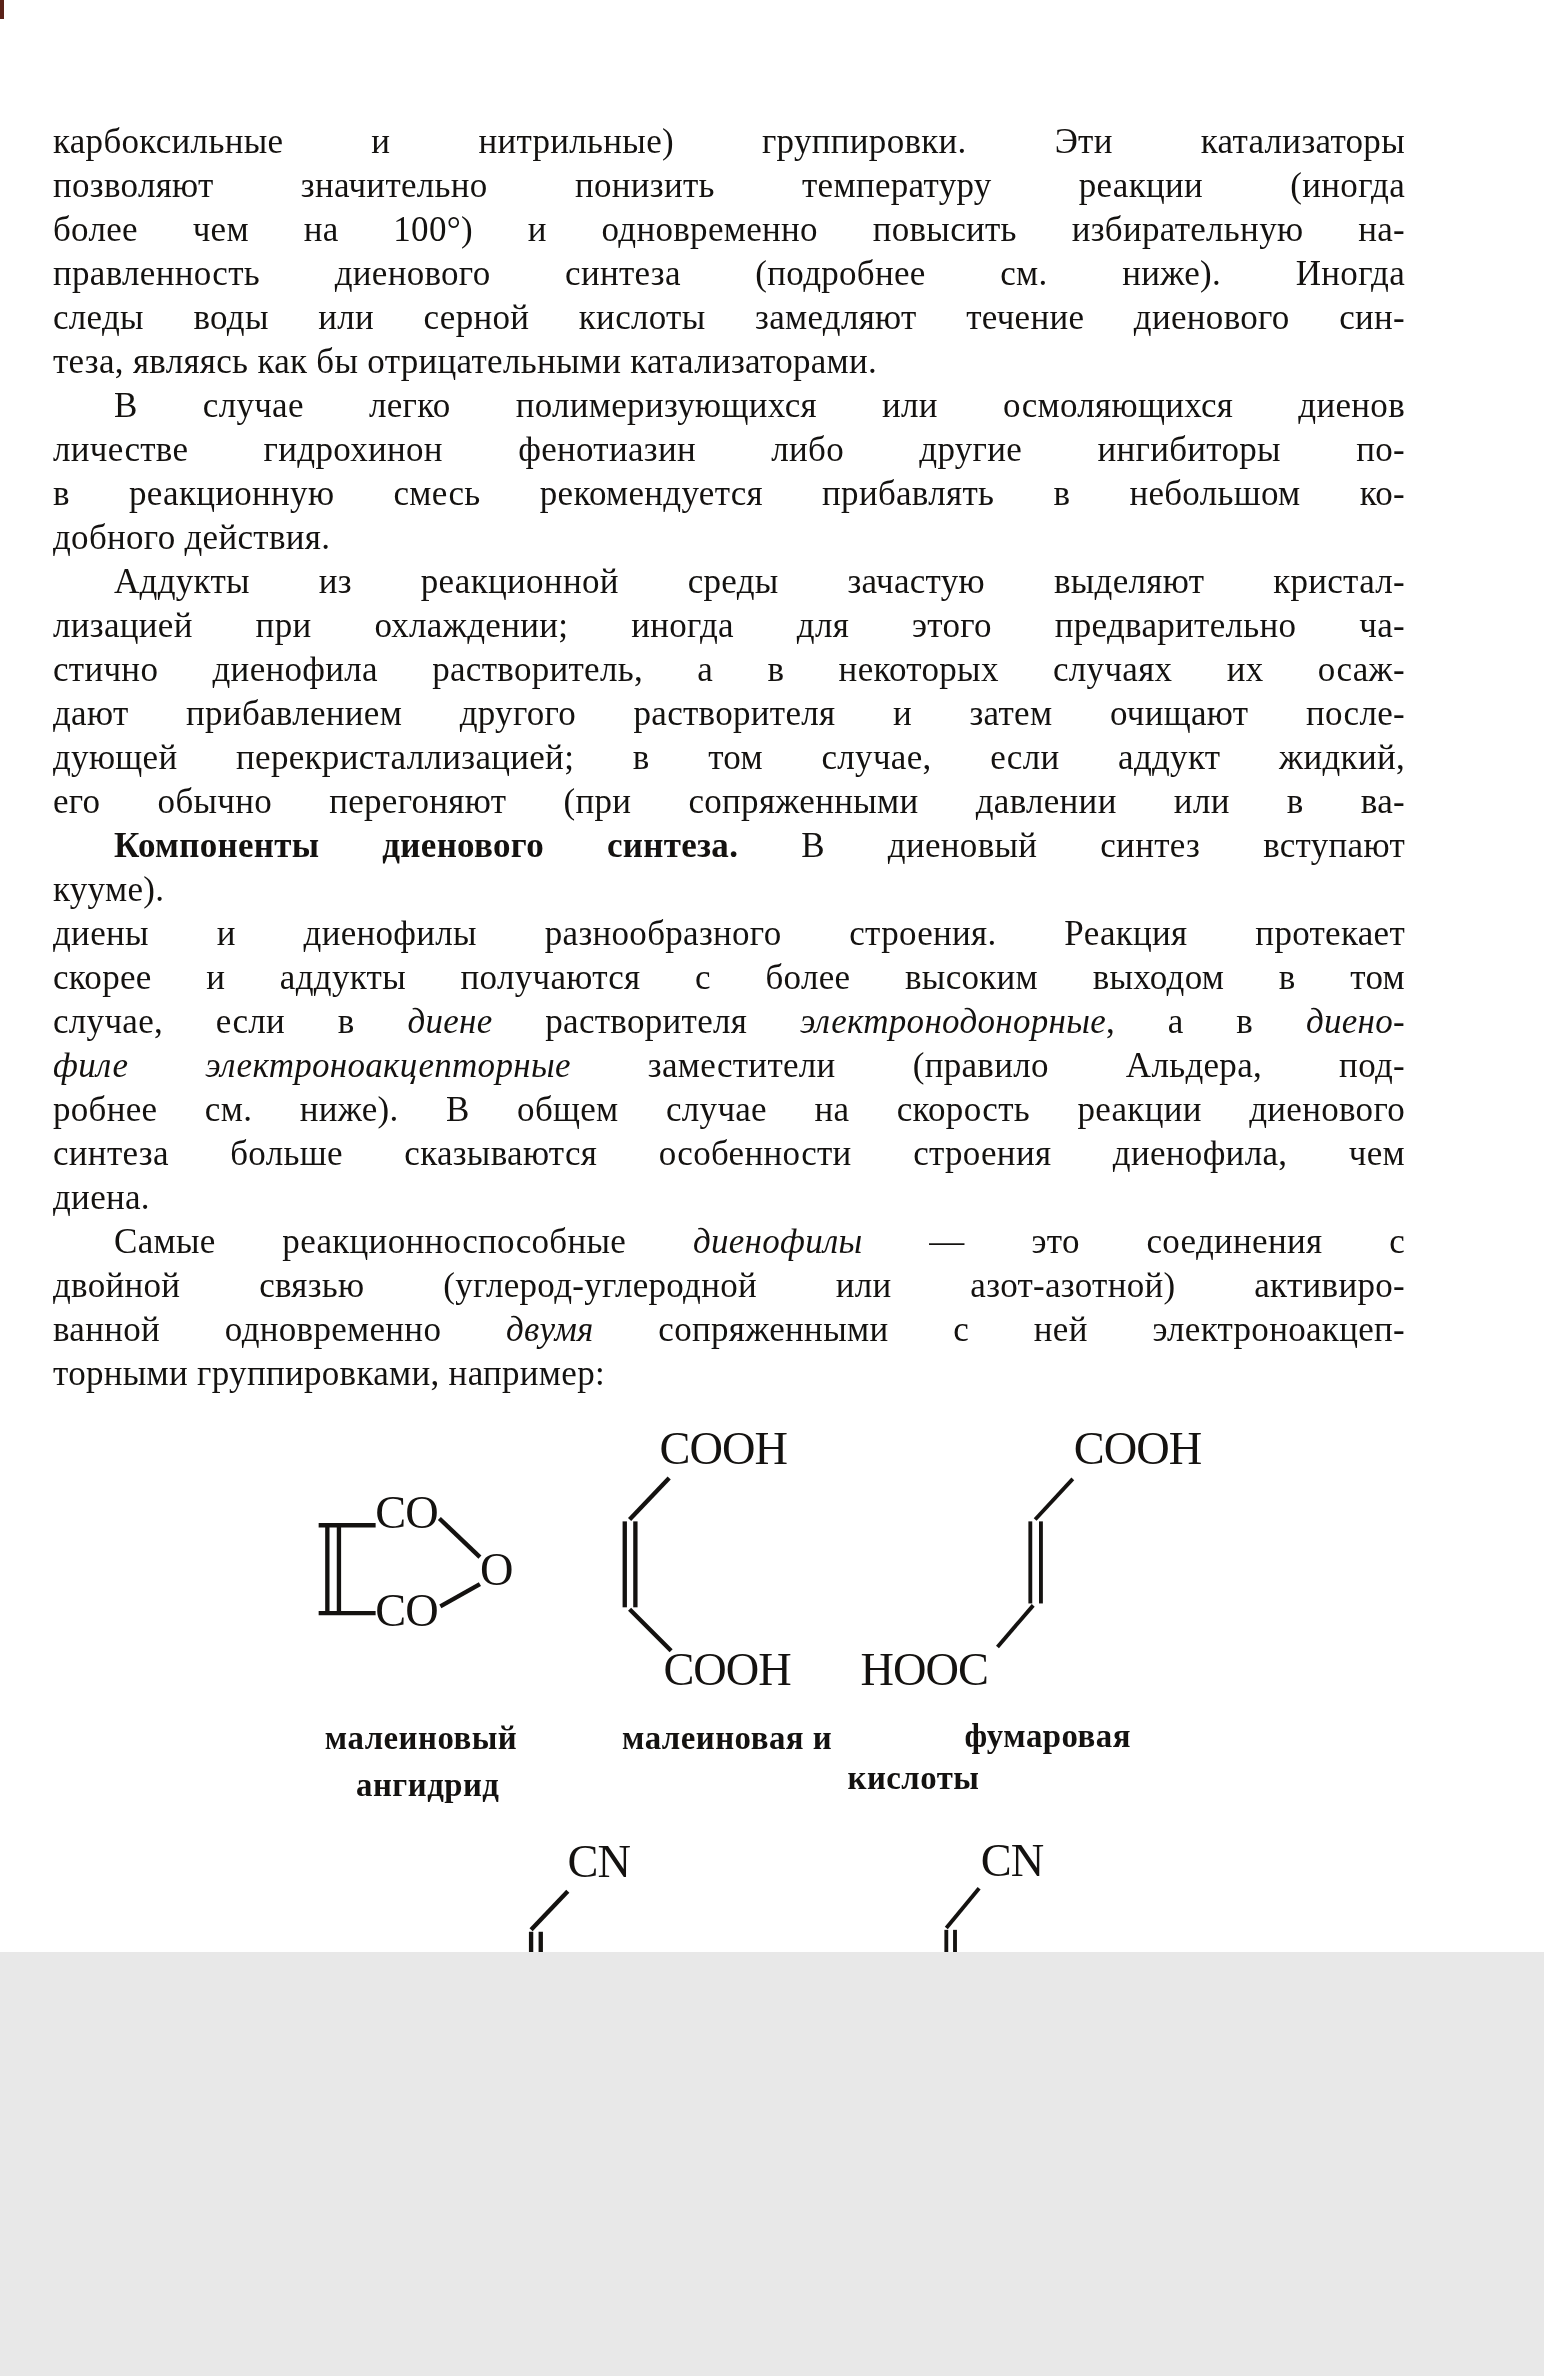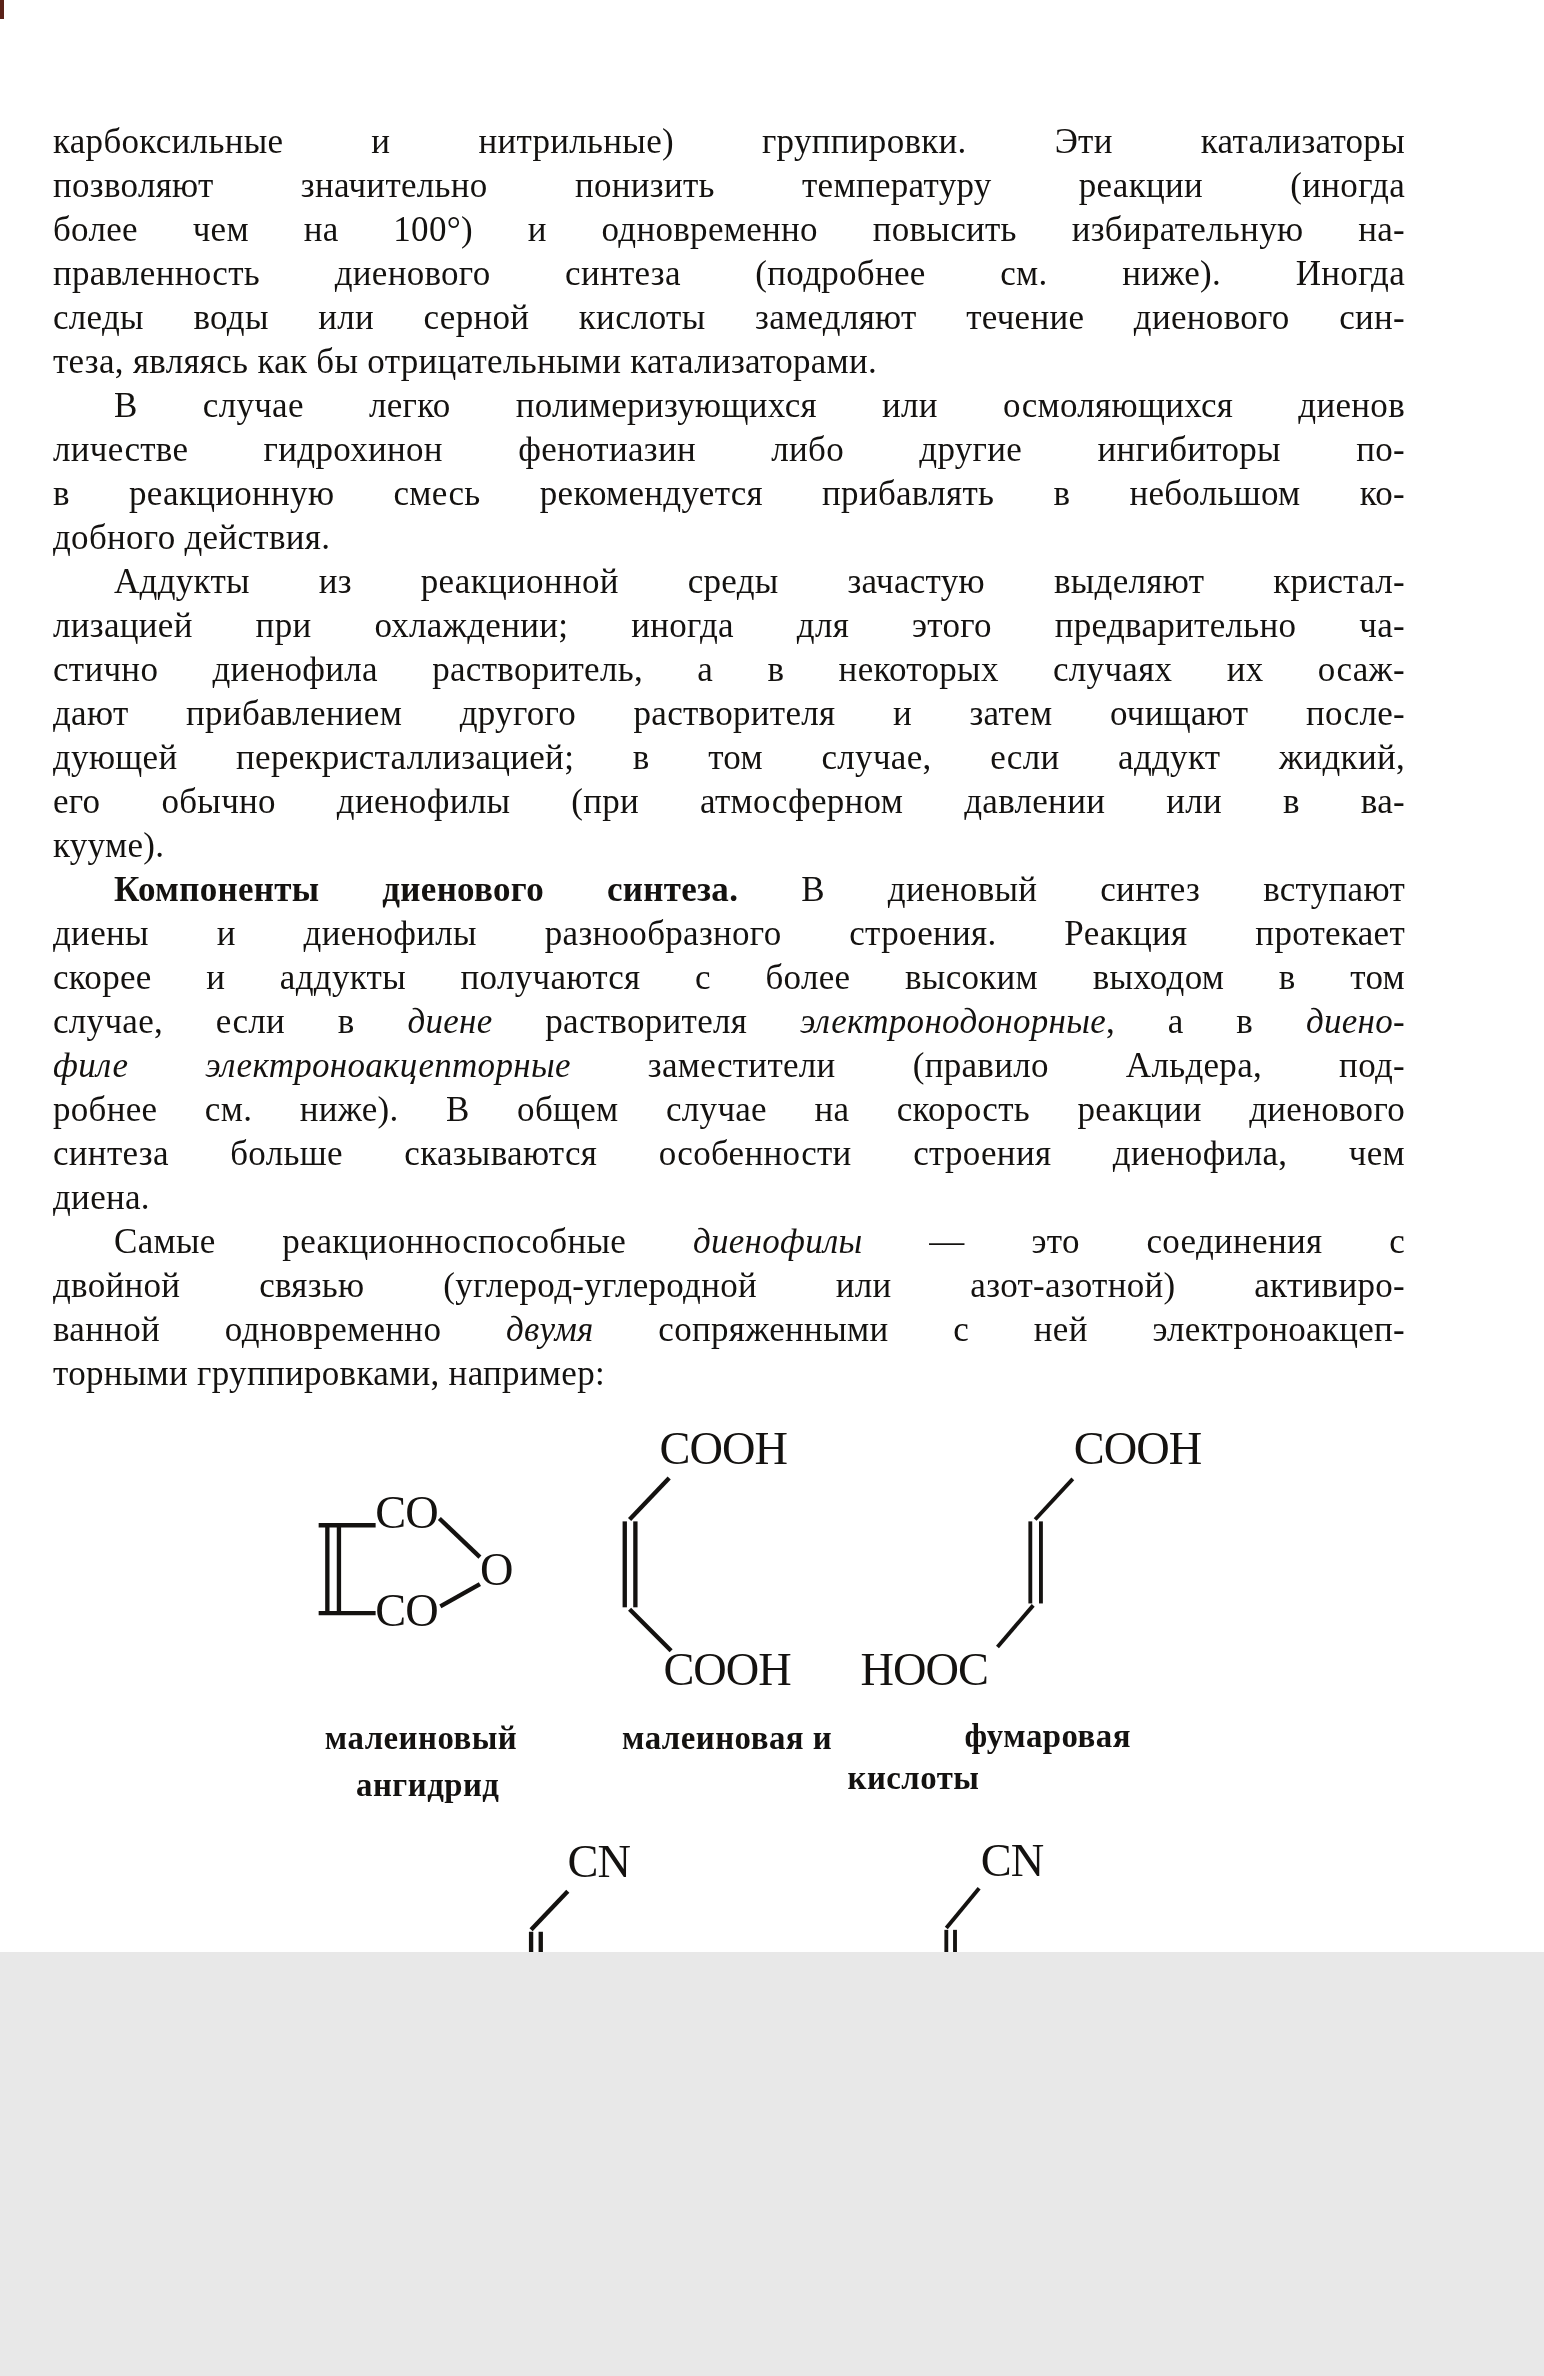--- a/index.html
+++ b/index.html
@@ -61,23 +61,23 @@
       <div class="bline"><span>теза, являясь как бы отрицательными катализаторами.</span></div>
       <div class="bline just ind"><span>В случае легко полимеризующихся или осмоляющихся диенов</span></div>
       <div class="bline just"><span>личестве гидрохинон фенотиазин либо другие ингибиторы по-</span></div>
       <div class="bline just"><span>в реакционную смесь рекомендуется прибавлять в небольшом ко-</span></div>
       <div class="bline"><span>добного действия.</span></div>
       <div class="bline just ind"><span>Аддукты из реакционной среды зачастую выделяют кристал-</span></div>
       <div class="bline just"><span>лизацией при охлаждении; иногда для этого предварительно ча-</span></div>
       <div class="bline just"><span>стично диенофила растворитель, а в некоторых случаях их осаж-</span></div>
       <div class="bline just"><span>дают прибавлением другого растворителя и затем очищают после-</span></div>
       <div class="bline just"><span>дующей перекристаллизацией; в том случае, если аддукт жидкий,</span></div>
-      <div class="bline just"><span>его обычно диенофилы (при атмосферном давлении или в ва-</span></div>
+      <div class="bline just"><span>его обычно перегоняют (при сопряженными давлении или в ва-</span></div>
+      <div class="bline just ind"><b>Компоненты диенового синтеза.</b><span> В диеновый синтез вступают</span></div>
       <div class="bline"><span>кууме).</span></div>
-      <div class="bline just ind"><b>Компоненты диенового синтеза.</b><span> В диеновый синтез вступают</span></div>
       <div class="bline just"><span>диены и диенофилы разнообразного строения. Реакция протекает</span></div>
       <div class="bline just"><span>скорее и аддукты получаются с более высоким выходом в том</span></div>
       <div class="bline just"><span>случае, если в </span><i>диене</i><span> растворителя </span><i>электронодонорные</i><span>, а в </span><i>диено-</i></div>
       <div class="bline just"><i>филе электроноакцепторные</i><span> заместители (правило Альдера, под-</span></div>
       <div class="bline just"><span>робнее см. ниже). В общем случае на скорость реакции диенового</span></div>
       <div class="bline just"><span>синтеза больше сказываются особенности строения диенофила, чем</span></div>
       <div class="bline"><span>диена.</span></div>
       <div class="bline just ind"><span>Самые реакционноспособные </span><i>диенофилы</i><span> — это соединения с</span></div>
       <div class="bline just"><span>двойной связью (углерод-углеродной или азот-азотной) активиро-</span></div>
       <div class="bline just"><span>ванной одновременно </span><i>двумя</i><span> сопряженными с ней электроноакцеп-</span></div>

